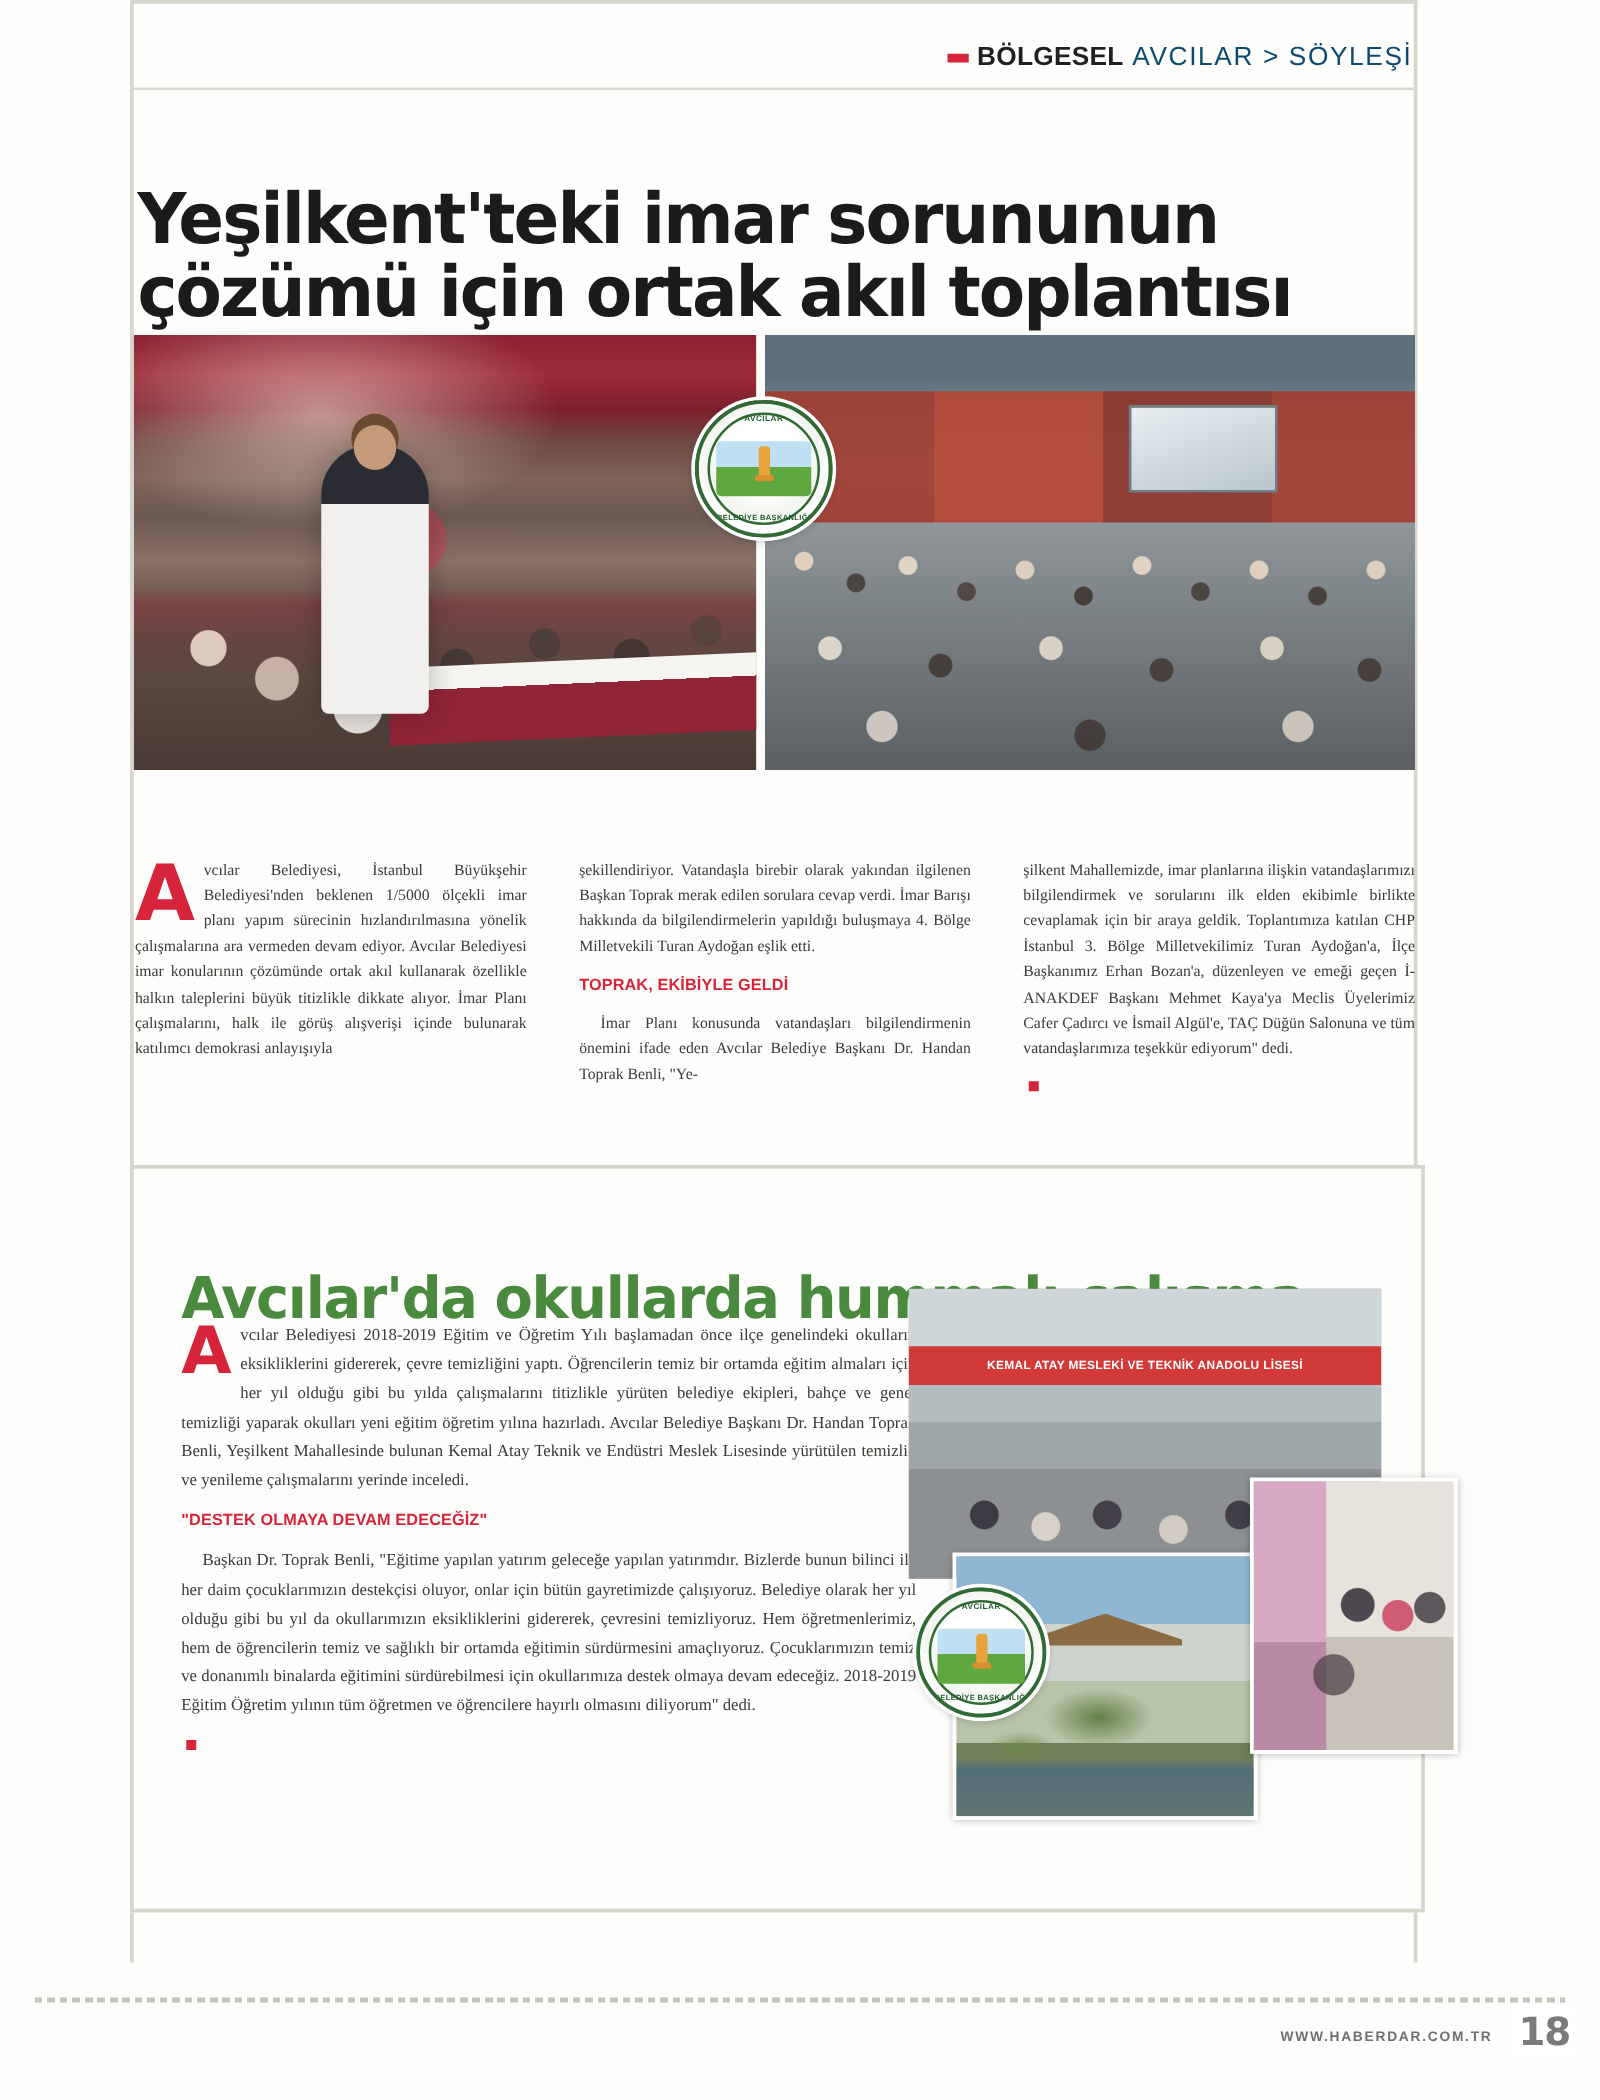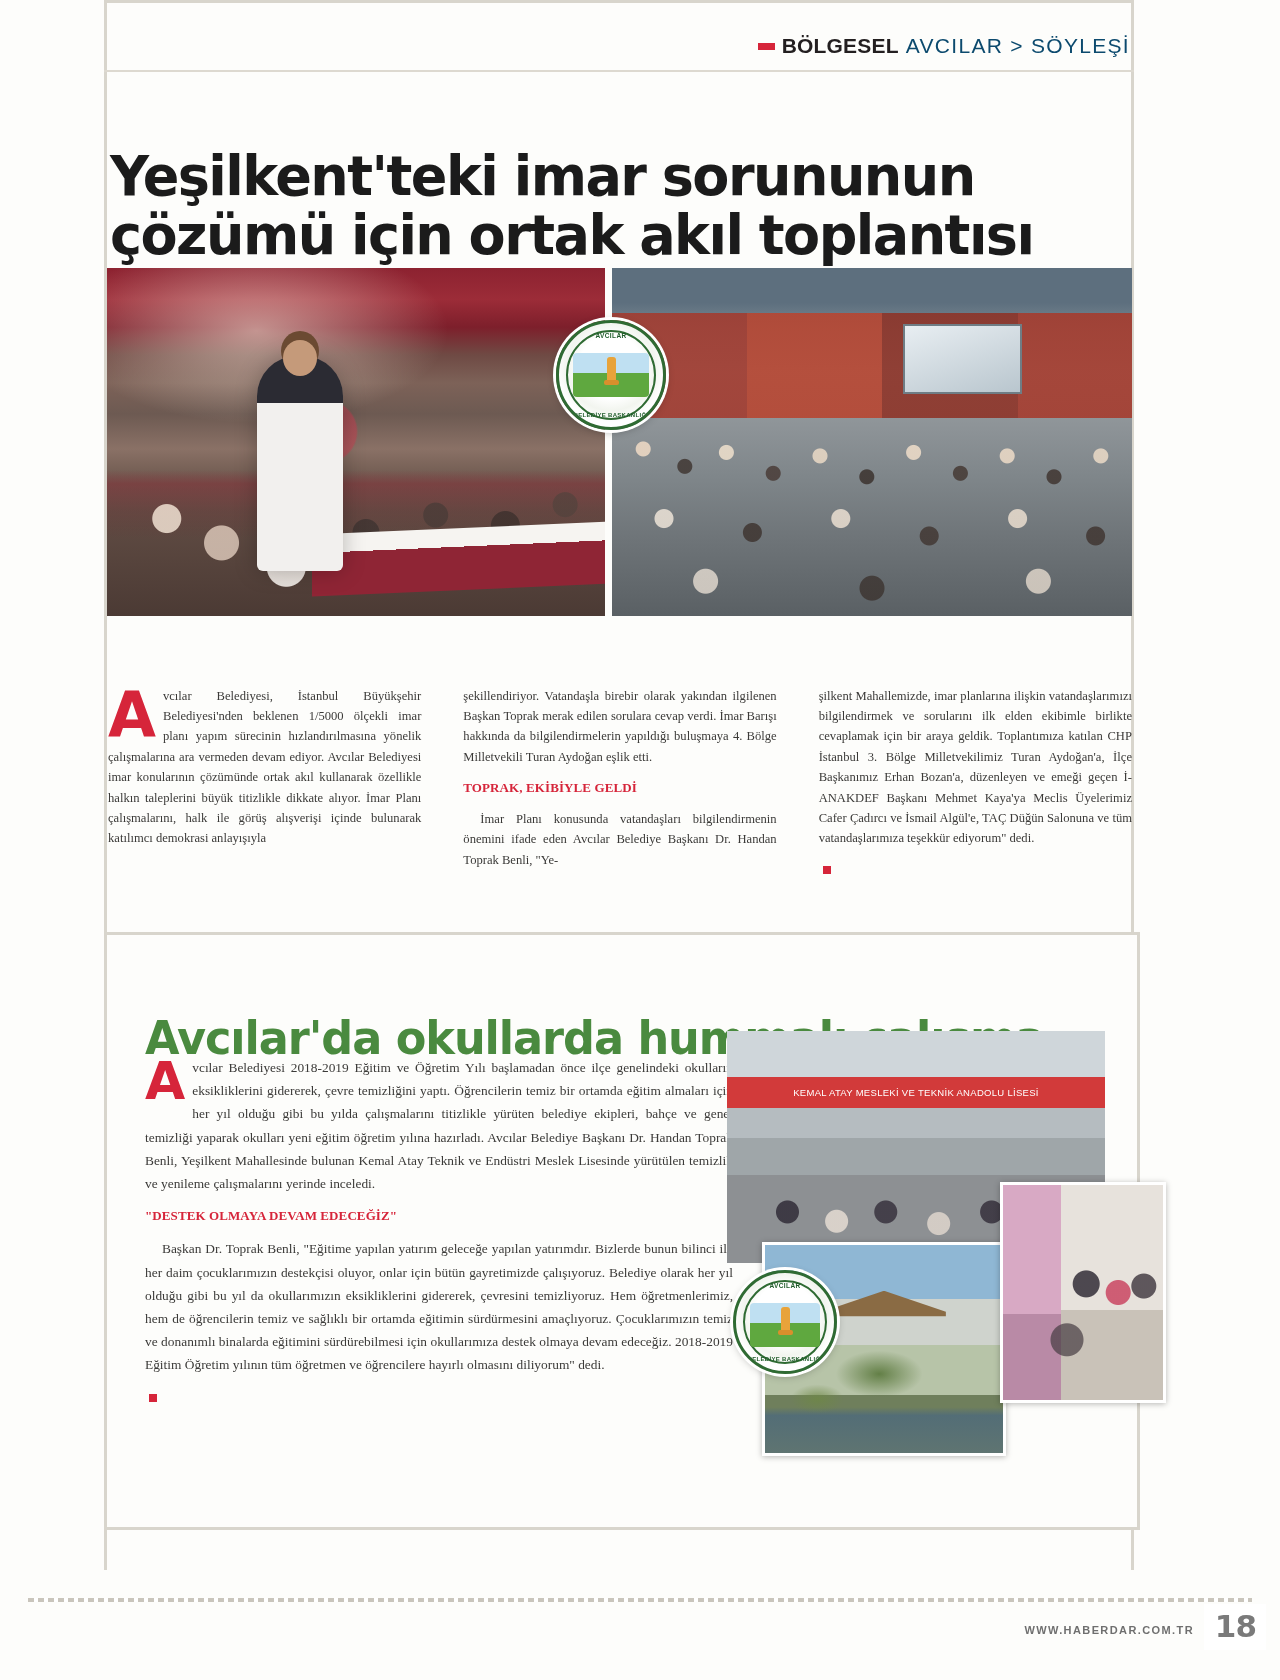--- a/index.html
+++ b/index.html
@@ -213,21 +213,21 @@
   .dropcap::first-letter{
     float:left;
     font-family:"DejaVu Sans", sans-serif;
     font-weight:bold;
     font-size:62px;
     line-height:.82;
     color:#d6253a;
     padding:4px 7px 0 0;
   }
   .subhead{
-    font-family:Liberation Serif, serif;
+    font-family:Liberation Sans, sans-serif;
     font-weight:bold;
     font-size:13px;
     color:#d6253a;
     letter-spacing:.1px;
     margin:13px 0 5px;
   }
   .indent{ text-indent:17px; }
   .endmark{
     display:inline-block;width:8px;height:8px;background:#d6253a;
     margin-left:4px;vertical-align:1px;
@@ -277,21 +277,21 @@
       radial-gradient(circle at 56% 83%, rgba(230,220,210,.78) 0 11px, transparent 12px),
       radial-gradient(circle at 70% 78%, rgba(48,42,54,.8) 0 11px, transparent 12px),
       radial-gradient(circle at 84% 82%, rgba(226,130,40,.8) 0 11px, transparent 12px),
       radial-gradient(circle at 94% 77%, rgba(232,140,45,.78) 0 10px, transparent 11px);
   }
   .ph2-banner{
     position:absolute;left:3%;top:21%;right:3%;height:11%;
     display:flex;align-items:center;justify-content:center;
     color:#ffffff;
     font-family:"Liberation Sans", sans-serif;
-    font-weight:normal;font-size:9.5px;letter-spacing:.3px;
+    font-weight:bold;font-size:9.5px;letter-spacing:.3px;
     white-space:nowrap;overflow:hidden;text-align:center;
   }
   .ph2-park{
     position:absolute;left:762px;top:1242px;width:238px;height:208px;
     overflow:hidden;
     background:linear-gradient(180deg,#8fb7d4 0 26%, #cfd3cd 26% 48%, #b7c4a8 48% 72%, #6f7f5c 72% 100%);
     border:3px solid #ffffff;
     box-shadow:0 1px 6px rgba(0,0,0,.28);
   }
   .ph2-park::after{

